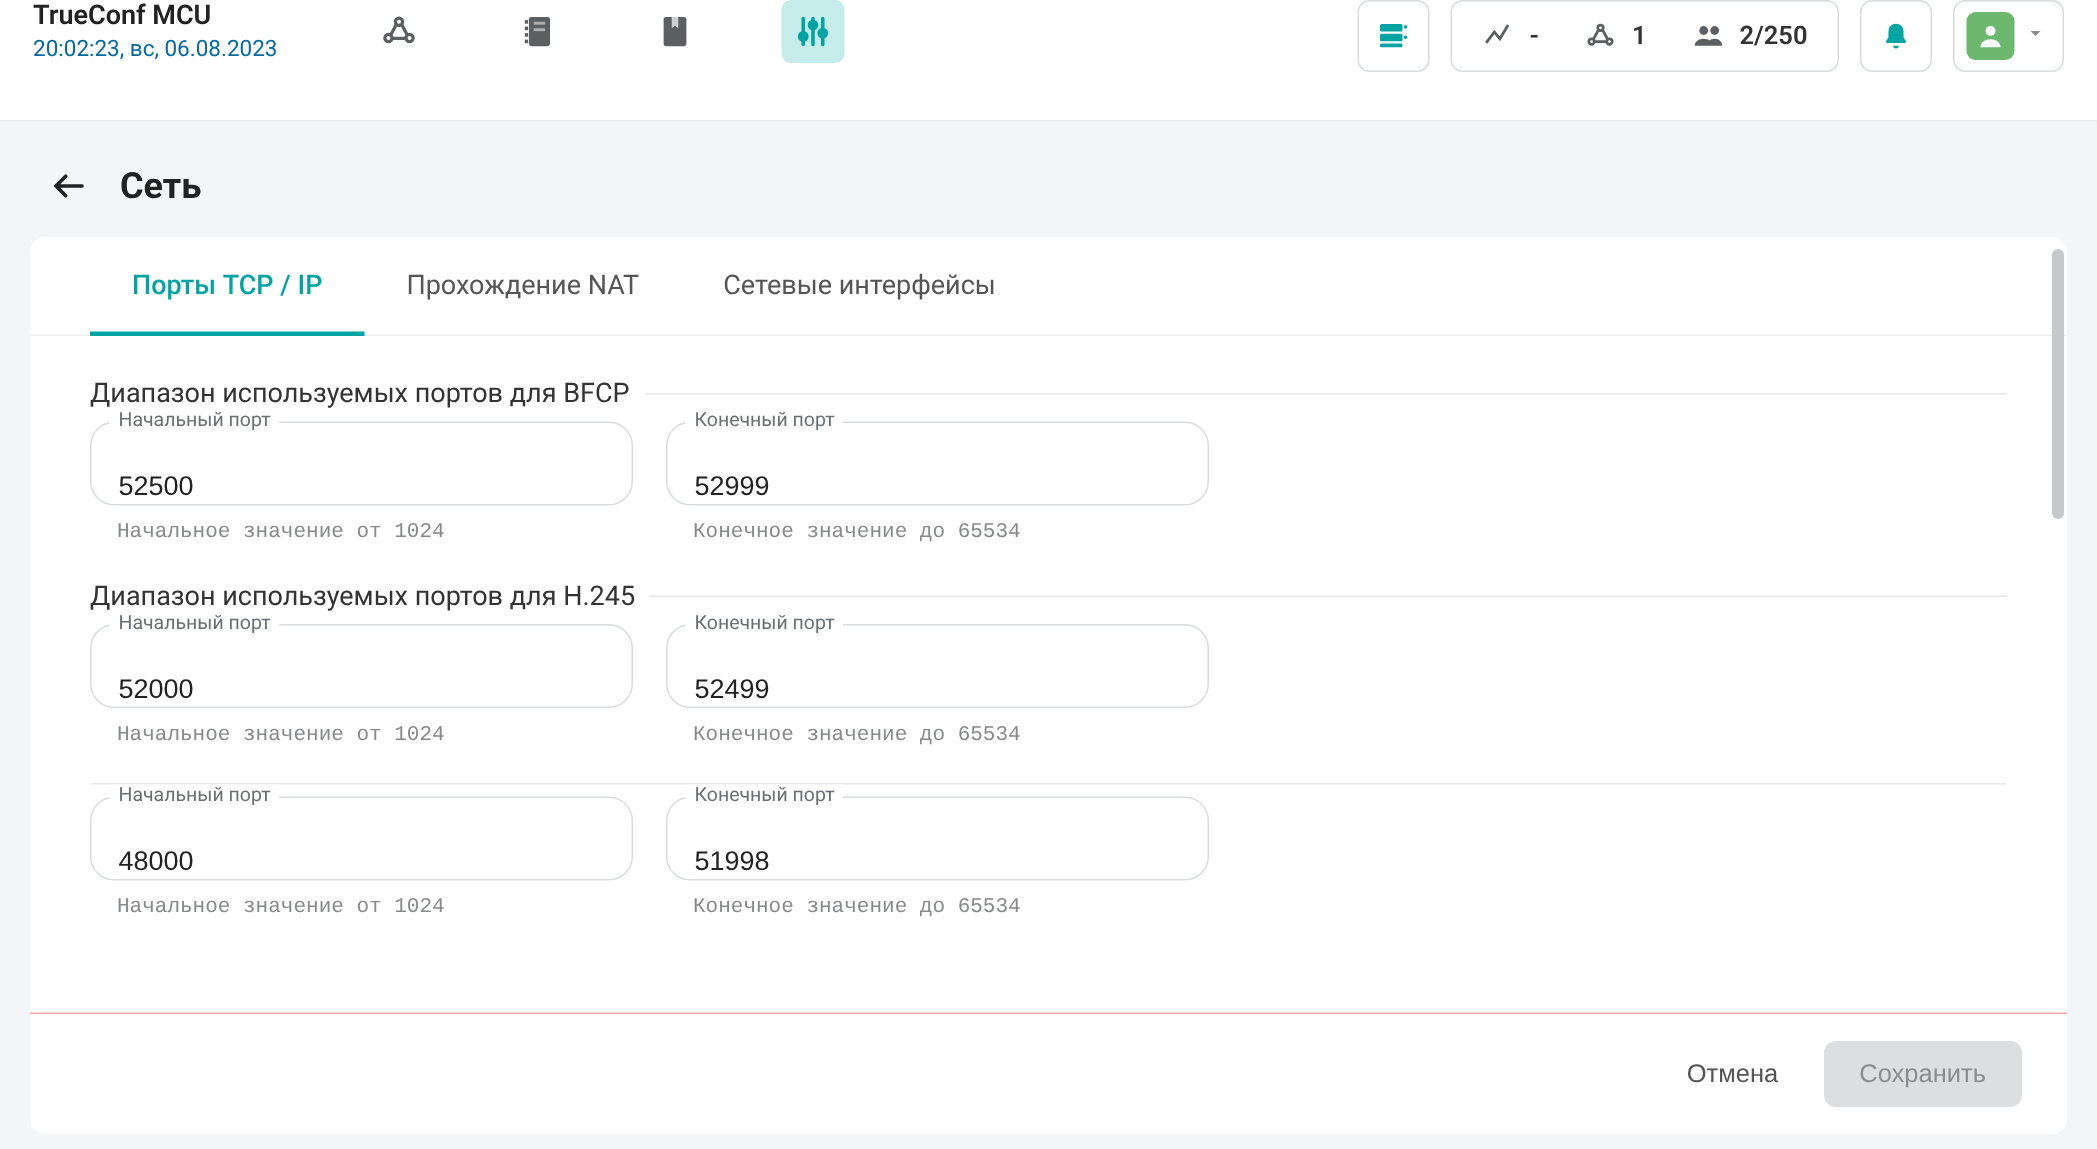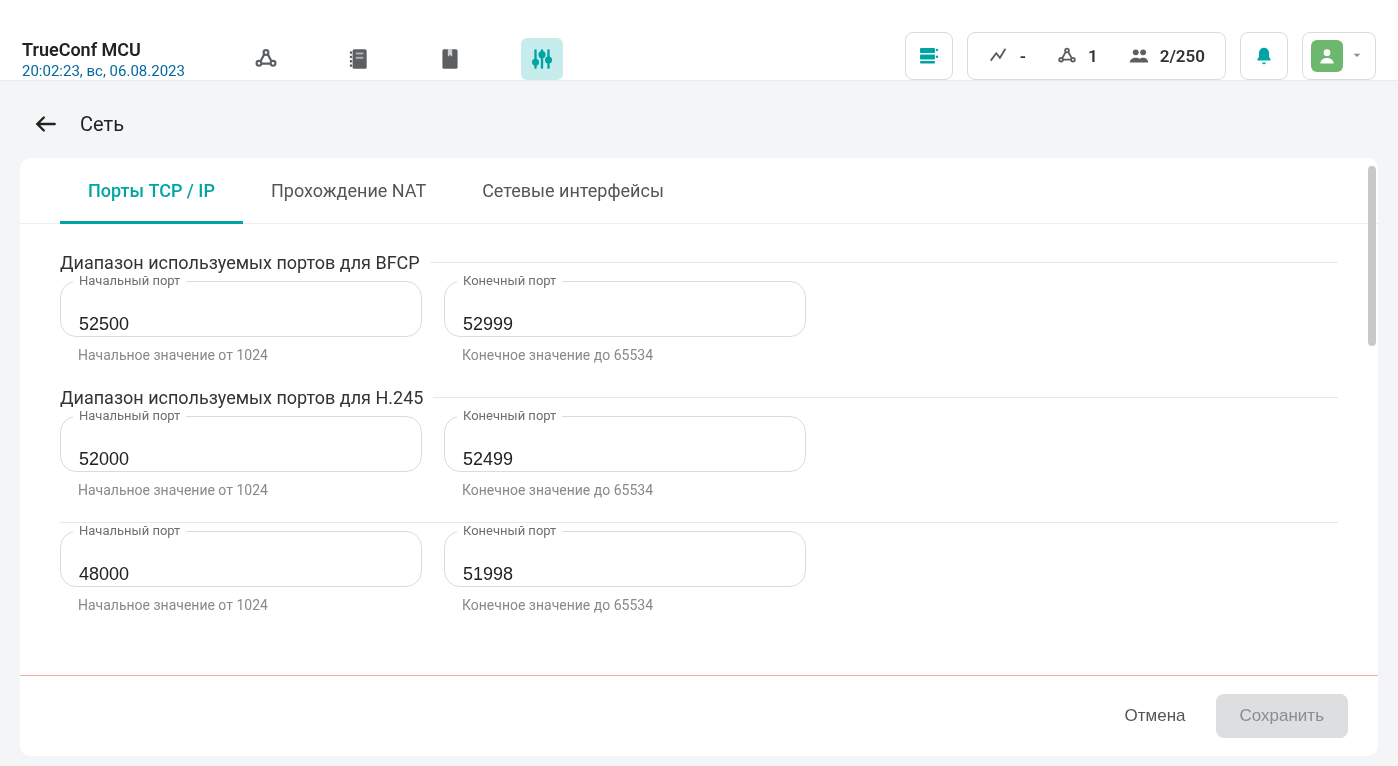--- a/index.html
+++ b/index.html
@@ -21,21 +21,21 @@
     font-size:14px;
     width:1398px;
     height:766px;
     overflow:hidden;
   }
   
   .appbar{
     height:80px;
     background:#fff;
     display:flex;
-    align-items:flex-end;
+    align-items:flex-start;
     padding:0 22px;
     box-shadow:0 1px 0 rgba(0,0,0,.04);
   }
   .brand{display:flex;flex-direction:column;gap:2px;padding-right:60px;}
   .brand .title{font-weight:600;font-size:18px;}
   .brand .sub{font-size:15px;color:#0369a1;}
   .nav-icons{display:flex;align-items:center;gap:50px;}
   .nav-icons .nav-btn{display:flex;align-items:center;justify-content:center;width:42px;height:42px;border-radius:6px;color:#5c5f62;cursor:pointer;}
   .nav-icons .nav-btn.active{background:var(--teal-light);color:var(--teal);}
   .nav-icons .nav-btn svg{width:26px;height:26px;}
@@ -61,21 +61,21 @@
   }
   .avatar{
     width:32px;height:32px;border-radius:6px;background:var(--green);
     display:flex;align-items:center;justify-content:center;color:#fff;
   }
   .avatar svg{width:20px;height:20px;}
   .caret{color:#8a8d90;}
   
   .page-head{display:flex;align-items:center;gap:18px;padding:28px 30px 18px;}
   .page-head .back{width:32px;height:32px;display:flex;align-items:center;justify-content:center;color:#222;cursor:pointer;}
-  .page-head h1{margin:0;font-size:20px;font-weight:400;}
+  .page-head h1{margin:0;font-size:24px;font-weight:700;}
   
   .panel{
     margin:0 20px;background:#fff;border-radius:10px;
     display:flex;flex-direction:column;
     height:598px;
     position:relative;
   }
   .tabs{display:flex;gap:0;border-bottom:1px solid #ededed;padding:0 40px;}
   .tab{
     padding:22px 28px 20px;font-size:18px;color:#555;cursor:pointer;
@@ -100,21 +100,21 @@
     position:relative;padding:0 16px;display:flex;align-items:flex-end;
   }
   .field .float-lbl{
     position:absolute;top:-9px;left:12px;background:#fff;padding:0 6px;
     font-size:13px;color:var(--muted);
   }
   .field input{
     border:none;outline:none;font-size:18px;width:100%;color:#222;
     background:transparent;
   }
-  .hint{font-size:14px;color:var(--hint);padding:10px 4px 0 18px;}
+  .hint{font-size:14px;color:var(--hint);padding:10px 4px 0 18px;font-family:Liberation Mono, monospace;}
   
   .footer{
     border-top:1px solid #fca5a5;display:flex;justify-content:flex-end;
     align-items:center;padding:18px 30px;gap:24px;
   }
   .btn-text{
     font-size:17px;color:#555;background:none;border:none;cursor:pointer;
   }
   .btn-primary{
     font-size:17px;border:none;border-radius:8px;padding:12px 24px;

